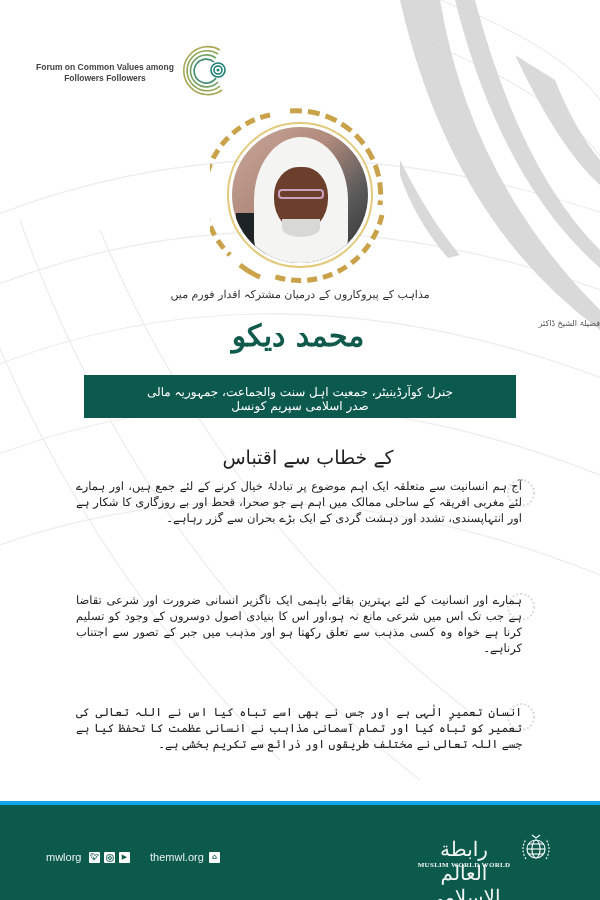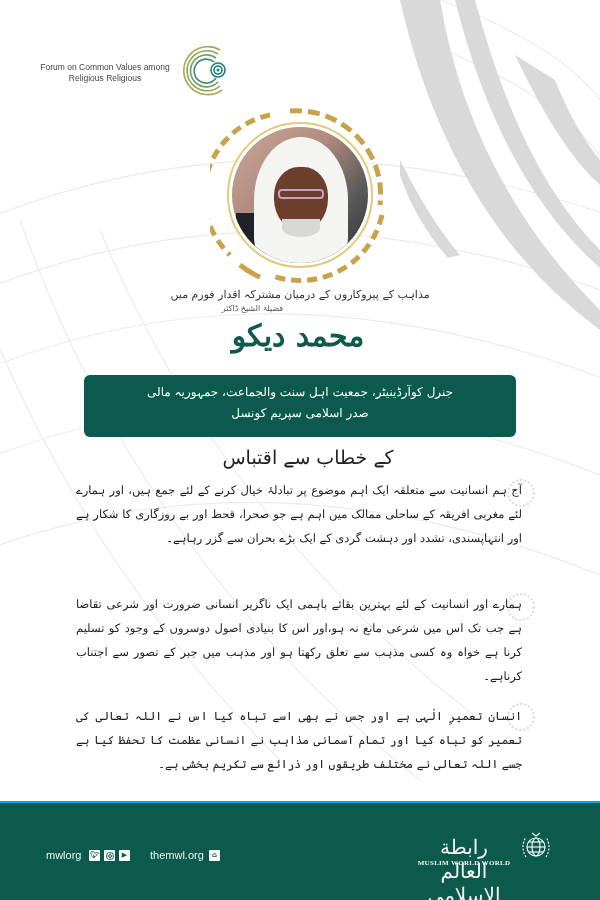--- a/index.html
+++ b/index.html
@@ -3,49 +3,49 @@
 <meta charset="utf-8">
 <style>
   * { box-sizing: border-box; margin: 0; padding: 0; }
   html, body { width: 600px; height: 900px; background: #ffffff; overflow: hidden; }
   body { position: relative; font-family: "DejaVu Sans", sans-serif; color: #222; }
 
   .bg-deco { position: absolute; left: 0; top: 0; width: 600px; height: 800px; z-index: 0; }
 
   .logo-block { position: absolute; left: 30px; top: 42px; width: 200px; height: 60px; z-index: 2; }
   .logo-ar { position: absolute; left: 0; top: 4px; width: 150px; text-align: right; font-size: 10px; font-weight: bold; color: #333; direction: rtl; font-family: "DejaVu Sans", sans-serif; }
-  .logo-en { position: absolute; left: 0; top: 20px; width: 150px; text-align: center; font-size: 8.5px; font-weight: normal; color: #444; line-height: 11px; font-family: "Liberation Sans", sans-serif; }
+  .logo-en { position: absolute; left: 0; top: 20px; width: 150px; text-align: center; font-size: 8.5px; font-weight: bold; color: #444; line-height: 11px; font-family: "Liberation Sans", sans-serif; }
   .logo-mark { position: absolute; left: 150px; top: 0; width: 56px; height: 56px; }
 
   .portrait-wrap { position: absolute; left: 210px; top: 105px; width: 180px; height: 180px; z-index: 2; }
   .portrait { position: absolute; left: 22px; top: 22px; width: 136px; height: 136px; border-radius: 50%; overflow: hidden;
      background: radial-gradient(circle at 50% 40%, #7a4a35 0 14%, transparent 15%), radial-gradient(ellipse at 50% 60%, #f2f2f2 0 45%, transparent 46%), linear-gradient(135deg, #c9a99a 0%, #b08a7c 40%, #5a5a5a 70%, #2f2f2f 100%); }
   .face { position: absolute; left: 42px; top: 40px; width: 54px; height: 64px; border-radius: 45% 45% 50% 50%; background: #6b3f2c; }
   .hood { position: absolute; left: 22px; top: 10px; width: 94px; height: 126px; border-radius: 50% 50% 20% 20%; background: #f4f4f2; }
   .glasses { position: absolute; left: 46px; top: 62px; width: 46px; height: 10px; border: 2px solid #caa0c0; border-radius: 4px; }
   .beard { position: absolute; left: 50px; top: 92px; width: 38px; height: 18px; border-radius: 0 0 50% 50%; background: #d8d8d6; }
   .laptop { position: absolute; left: 4px; top: 86px; width: 30px; height: 50px; background: #1e2328; }
 
   .forum-line { position: absolute; left: 0; width: 600px; top: 288px; text-align: center; direction: rtl; font-size: 11px; color: #333; z-index: 2; font-family: "DejaVu Serif", serif; }
-  .honorific { position: absolute; left: 0; width: 505px; top: 304px; text-align: center; direction: rtl; font-size: 8px; color: #555; z-index: 2; font-family: "DejaVu Serif", serif; }
+  .honorific { position: absolute; left: 0; width: 600px; top: 319px; text-align: right; direction: rtl; font-size: 8px; color: #555; z-index: 2; font-family: "DejaVu Serif", serif; }
   .speaker-name { position: absolute; left: 0; width: 596px; top: 318px; text-align: center; direction: rtl; font-size: 30px; font-weight: bold; color: #0f5a4c; z-index: 2; font-family: "DejaVu Serif", serif; }
 
-  .title-box { position: absolute; left: 84px; top: 375px; width: 432px; height: 62px; background: #0c5a4d; border-radius: 6px; z-index: 2; color: #fff; text-align: center; direction: rtl; font-family: "DejaVu Serif", serif; }
+  .title-box { position: absolute; left: 84px; top: 375px; width: 432px; height: 43px; background: #0c5a4d; border-radius: 0; z-index: 2; color: #fff; text-align: center; direction: rtl; font-family: "DejaVu Serif", serif; }
   .title-line1 { font-size: 12px; margin-top: 10px; }
-  .title-line2 { font-size: 12px; margin-top: 7px; }
+  .title-line2 { font-size: 12px; margin-top: 0; }
 
   .excerpt-heading { position: absolute; left: 8px; width: 600px; top: 446px; text-align: center; direction: rtl; font-size: 19px; color: #222; z-index: 2; font-family: "DejaVu Serif", serif; }
 
-  .para { position: absolute; left: 76px; width: 446px; direction: rtl; text-align: justify; text-align-last: right; font-size: 11.5px; line-height: 24px; color: #222; z-index: 2; font-family: "DejaVu Serif", serif; }
+  .para { position: absolute; left: 76px; width: 446px; direction: rtl; text-align: justify; text-align-last: right; font-size: 11.5px; line-height: 16px; color: #222; z-index: 2; font-family: "DejaVu Serif", serif; }
   .p1 { top: 478px; }
   .p2 { top: 592px; }
   .p3 { top: 704px; }
   .para-mark { position: absolute; width: 30px; height: 30px; z-index: 1; }
 
-  .footer { position: absolute; left: 0; top: 801px; width: 600px; height: 99px; background: #0b5a4c; z-index: 3; border-top: 2px solid #0ea5e9; }
+  .footer { position: absolute; left: 0; top: 801px; width: 600px; height: 99px; background: #0b5a4c; z-index: 3; border-top: 4px solid #0ea5e9; }
   .footer-handle { position: absolute; left: 46px; top: 46px; font-size: 11px; color: #e8f1ef; font-family: "Liberation Sans", sans-serif; }
   .social { position: absolute; top: 47px; width: 11px; height: 11px; background: #fff; border-radius: 1px; display: flex; align-items: center; justify-content: center; font-size: 7px; color: #0b5a4c; font-weight: bold; line-height: 1; }
   .site { position: absolute; left: 150px; top: 46px; font-size: 11px; color: #e8f1ef; font-family: "Liberation Sans", sans-serif; }
   .mwl-ar { position: absolute; left: 414px; top: 32px; width: 100px; text-align: center; direction: rtl; font-size: 20px; color: #f1f5f4; font-family: "DejaVu Serif", serif; }
   .mwl-en { position: absolute; left: 414px; top: 56px; width: 100px; text-align: center; font-size: 7px; letter-spacing: 0.3px; color: #f1f5f4; font-weight: bold; font-family: "Liberation Serif", serif; }
   .mwl-emblem { position: absolute; left: 518px; top: 26px; width: 36px; height: 36px; }
 </style>
 </head>
 <body>
 
@@ -66,21 +66,21 @@
     <path d="M400 0 L 440 0 Q 470 180 600 310 L 600 330 Q 450 220 400 0 Z" opacity="0.85"></path>
     <path d="M455 0 L 475 0 Q 520 170 600 250 L 600 268 Q 500 180 455 0 Z" opacity="0.85"></path>
     <path d="M515 55 L 555 80 Q 575 130 600 160 L 600 185 Q 560 150 515 55 Z" opacity="0.85"></path>
     <path d="M400 160 Q 430 220 460 255 L 448 258 Q 415 220 400 175 Z" opacity="0.85"></path>
   </g>
 </svg>
 
 <div class="logo-block">
   <div class="logo-en">
     <div>Forum on Common Values among</div>
-    <div>Religious Religious</div>
+    <div>Followers Followers</div>
   </div>
   <svg class="logo-mark" viewBox="0 0 56 56">
     <g fill="none" stroke-width="1.6">
       <path d="M40 8 A 24 24 0 1 0 42 48" stroke="#a9a955"></path>
       <path d="M38 12 A 20 20 0 1 0 40 44" stroke="#8fa653"></path>
       <path d="M36 16 A 16 16 0 1 0 38 40" stroke="#6f9f5e"></path>
       <path d="M34 20 A 12 12 0 1 0 36 36" stroke="#3f8f6e"></path>
       <circle cx="38" cy="28" r="7" stroke="#1b7f74"></circle>
       <circle cx="38" cy="28" r="4" stroke="#1b7f74"></circle>
       <circle cx="38" cy="28" r="1.5" fill="#1b7f74" stroke="none"></circle>

